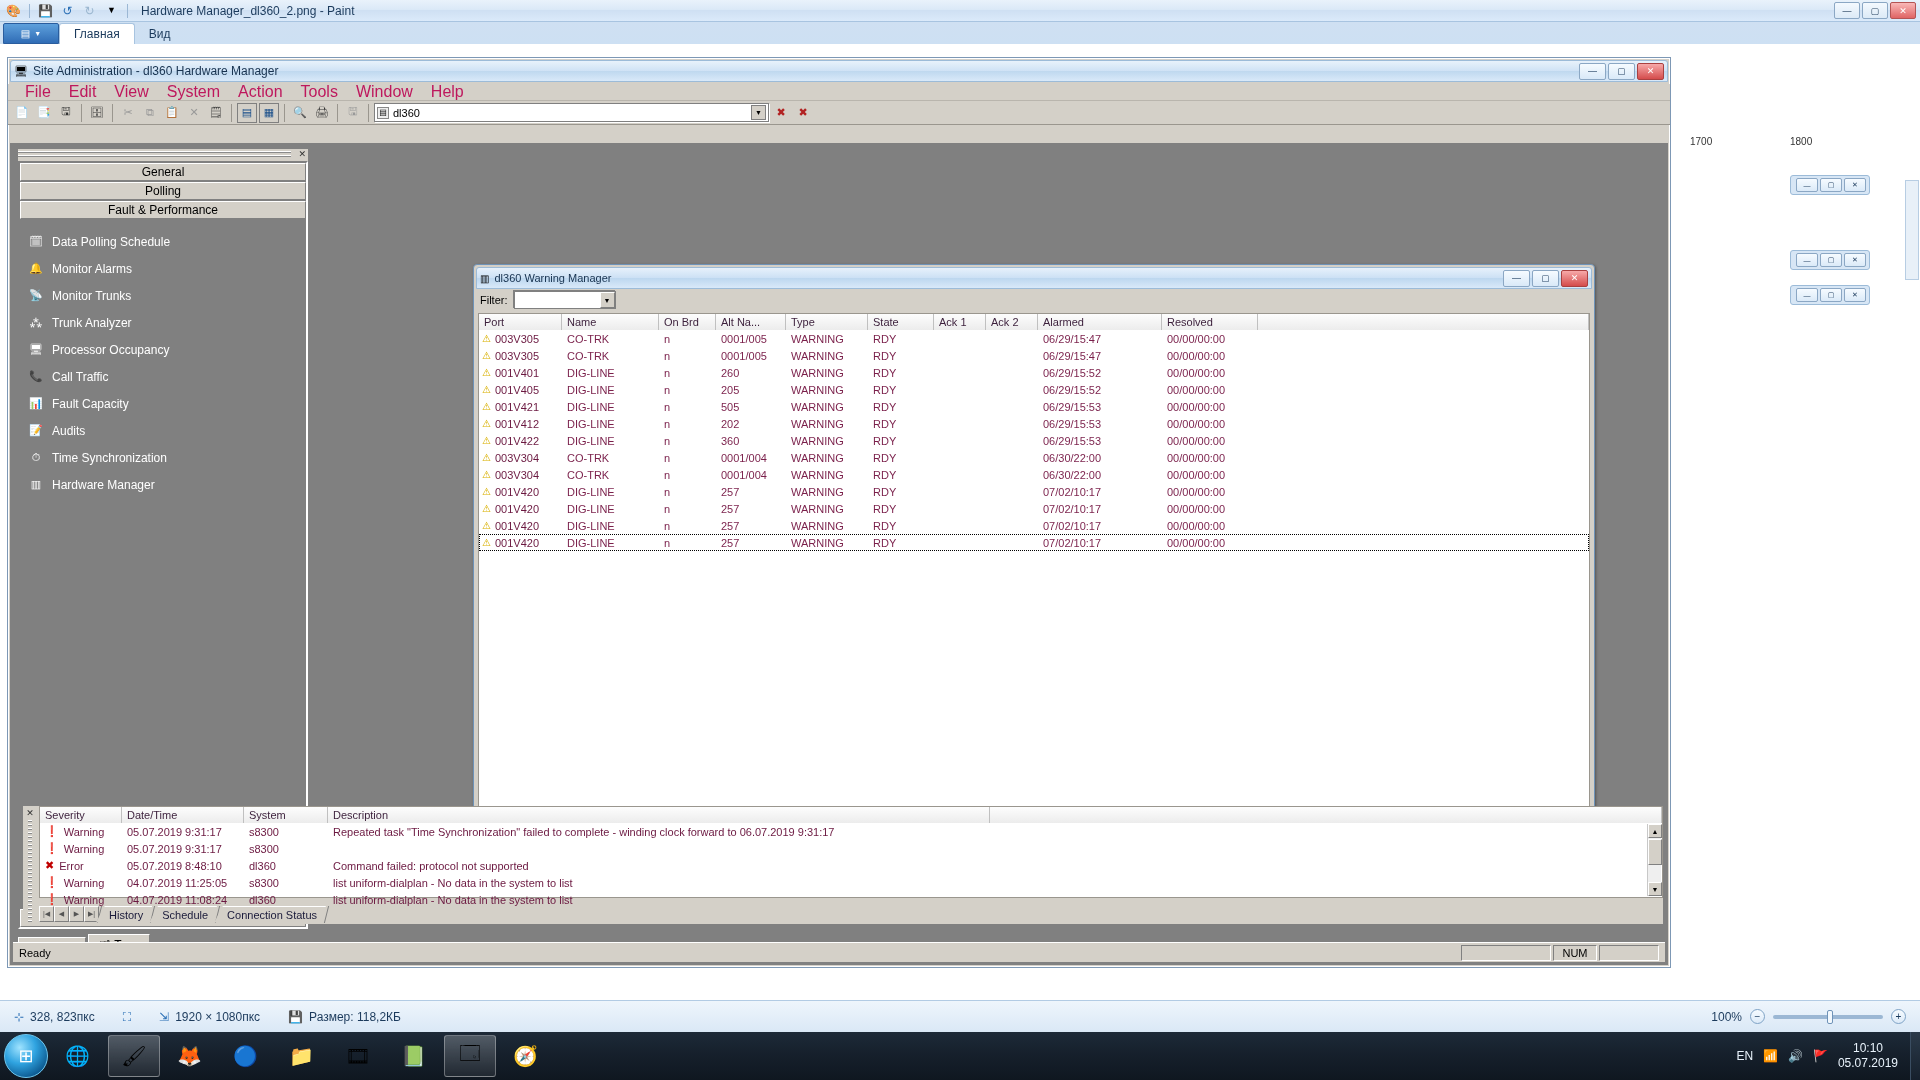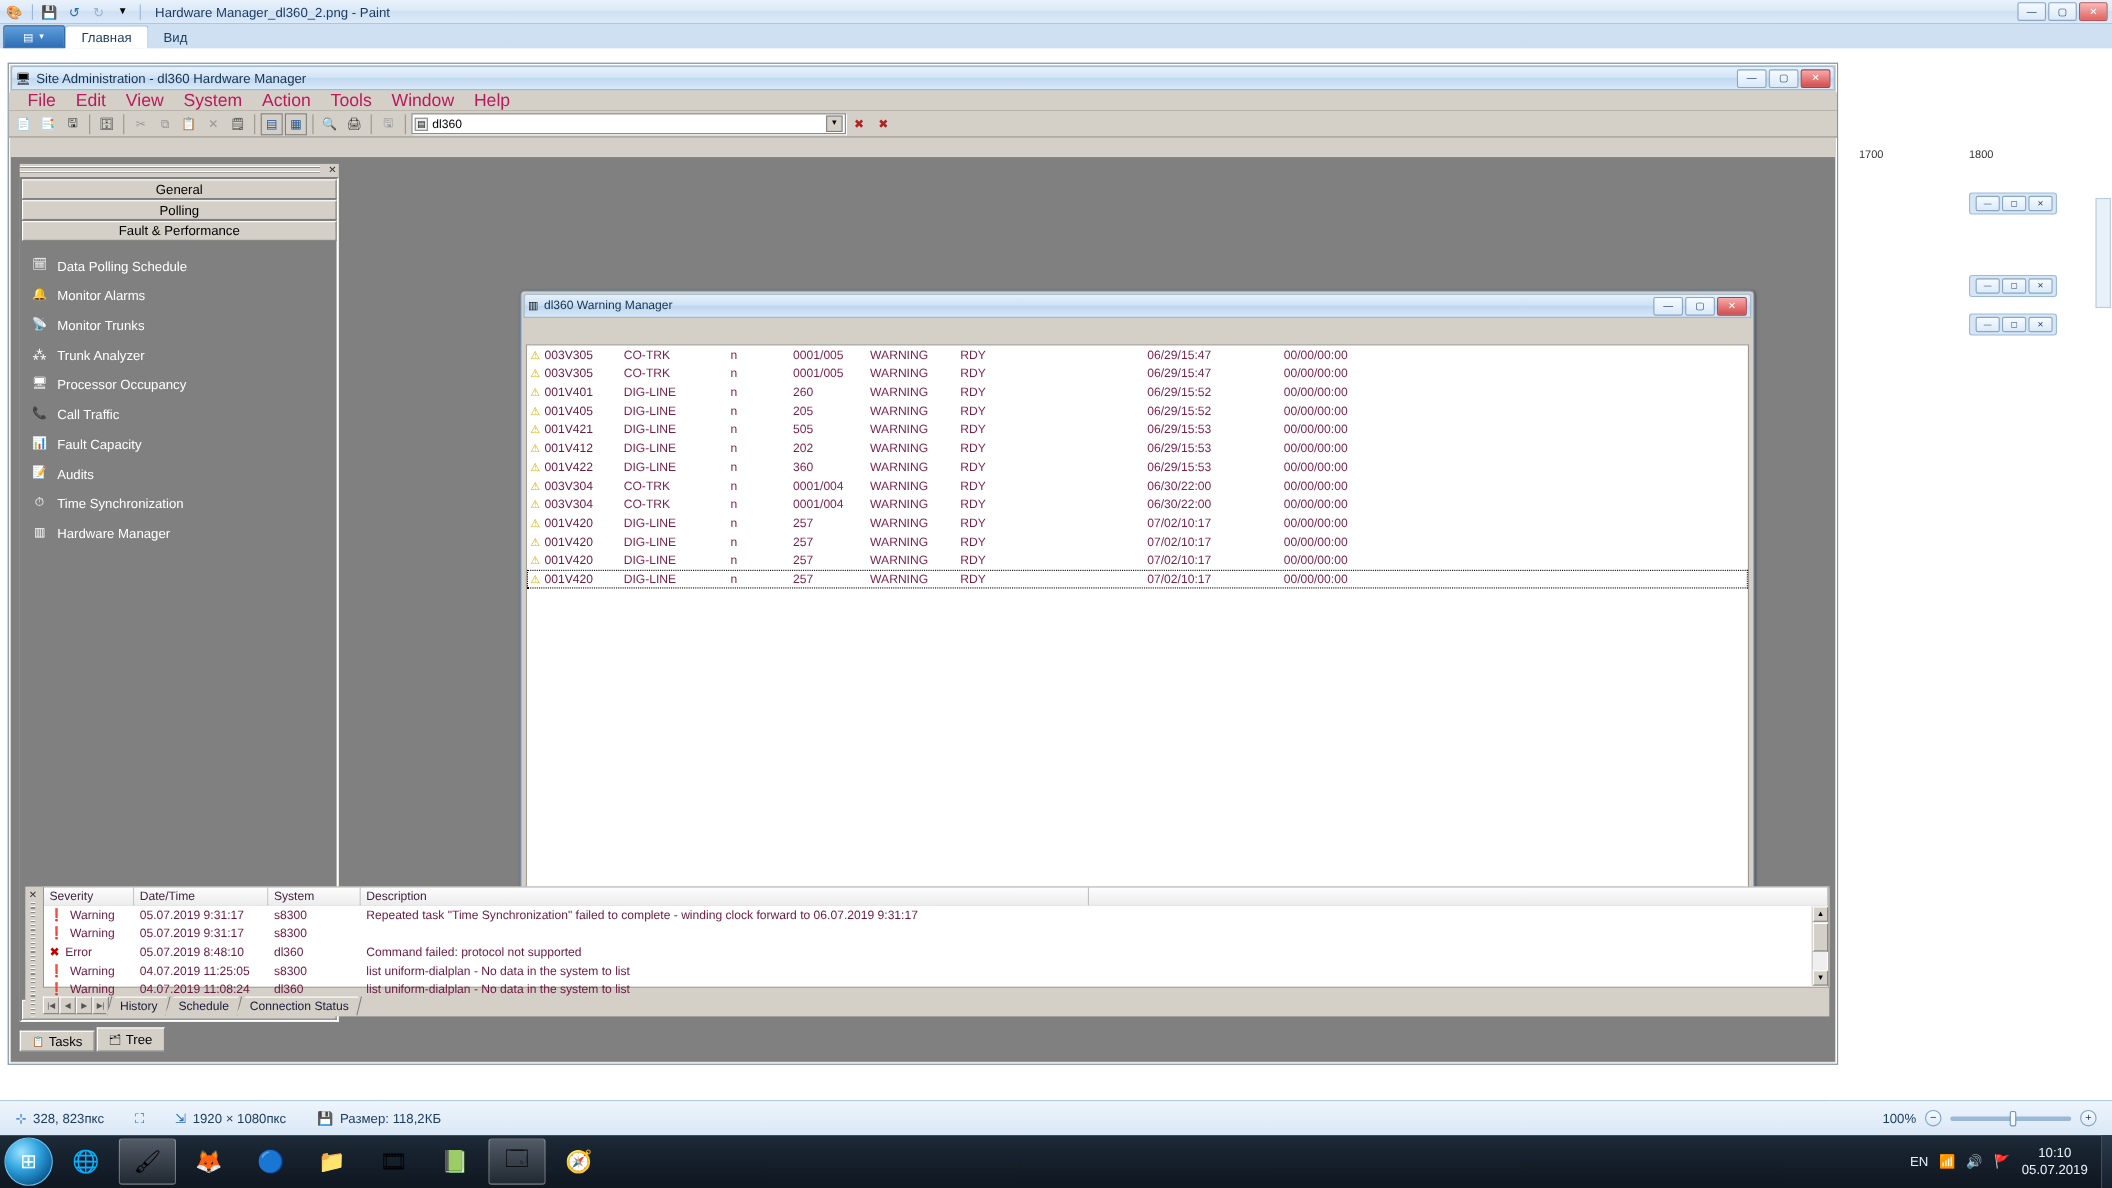--- a/index.html
+++ b/index.html
@@ -537,22 +537,42 @@
         <div id="hw-titlebar">
           <span style="font-size:10px">▥</span>
           <span id="hw-title-text">dl360 Warning Manager</span>
           <div id="hw-winbtns">
             <div class="sa-btn">—</div>
             <div class="sa-btn">▢</div>
             <div class="sa-btn close">✕</div>
           </div>
         </div>
 
+        <div id="hw-filterbar">
+          <span id="hw-filter-label">Filter:</span>
+          <div id="hw-filter-combo">
+            <span style="font-size:11px;padding-left:3px"></span>
+            <span id="hw-filter-arrow">▼</span>
+          </div>
+        </div>
 
         <div id="hw-grid">
+          <div id="hw-head">
+            <div class="hh" style="width:83px">Port</div>
+            <div class="hh" style="width:97px">Name</div>
+            <div class="hh" style="width:57px">On Brd</div>
+            <div class="hh" style="width:70px">Alt Na...</div>
+            <div class="hh" style="width:82px">Type</div>
+            <div class="hh" style="width:66px">State</div>
+            <div class="hh" style="width:52px">Ack 1</div>
+            <div class="hh" style="width:52px">Ack 2</div>
+            <div class="hh" style="width:124px">Alarmed</div>
+            <div class="hh" style="width:96px">Resolved</div>
+            <div class="hh" style="flex:1"></div>
+          </div>
           <div id="hw-body">
               <div class="hrow">
                 <div class="cell port" style="width: 83px;">
                   <span class="bell">⚠</span>
                   <span>003V305</span>
                 </div>
                 <div class="cell" style="width: 97px;">CO-TRK</div>
                 <div class="cell" style="width: 57px;">n</div>
                 <div class="cell" style="width: 70px;">0001/005</div>
                 <div class="cell" style="width: 82px;">WARNING</div>
@@ -835,20 +855,28 @@
           <span class="tab-div"></span>
           <div class="sheet-tab active">History</div>
           <span class="tab-div"></span>
           <div class="sheet-tab">Schedule</div>
           <span class="tab-div"></span>
           <div class="sheet-tab">Connection Status</div>
           <span class="tab-div"></span>
         </div>
       </div>
 
+      <div id="sa-statusbar">
+        <span>Ready</span>
+        <div id="status-num">
+          <span class="sbox" style="width:90px"></span>
+          <span class="sbox" style="width:44px">NUM</span>
+          <span class="sbox" style="width:60px"></span>
+        </div>
+      </div>
     </div>
   </div>
 
   <div id="ghost-panel">
     <div id="ghost-head">
       <div class="hh" style="width:18px">✕</div>
       <div class="hh" style="width:82px">Severity</div>
       <div class="hh" style="width:122px">Date/Time</div>
       <div class="hh" style="width:84px">System</div>
       <div class="hh" style="flex:1">Description</div>

